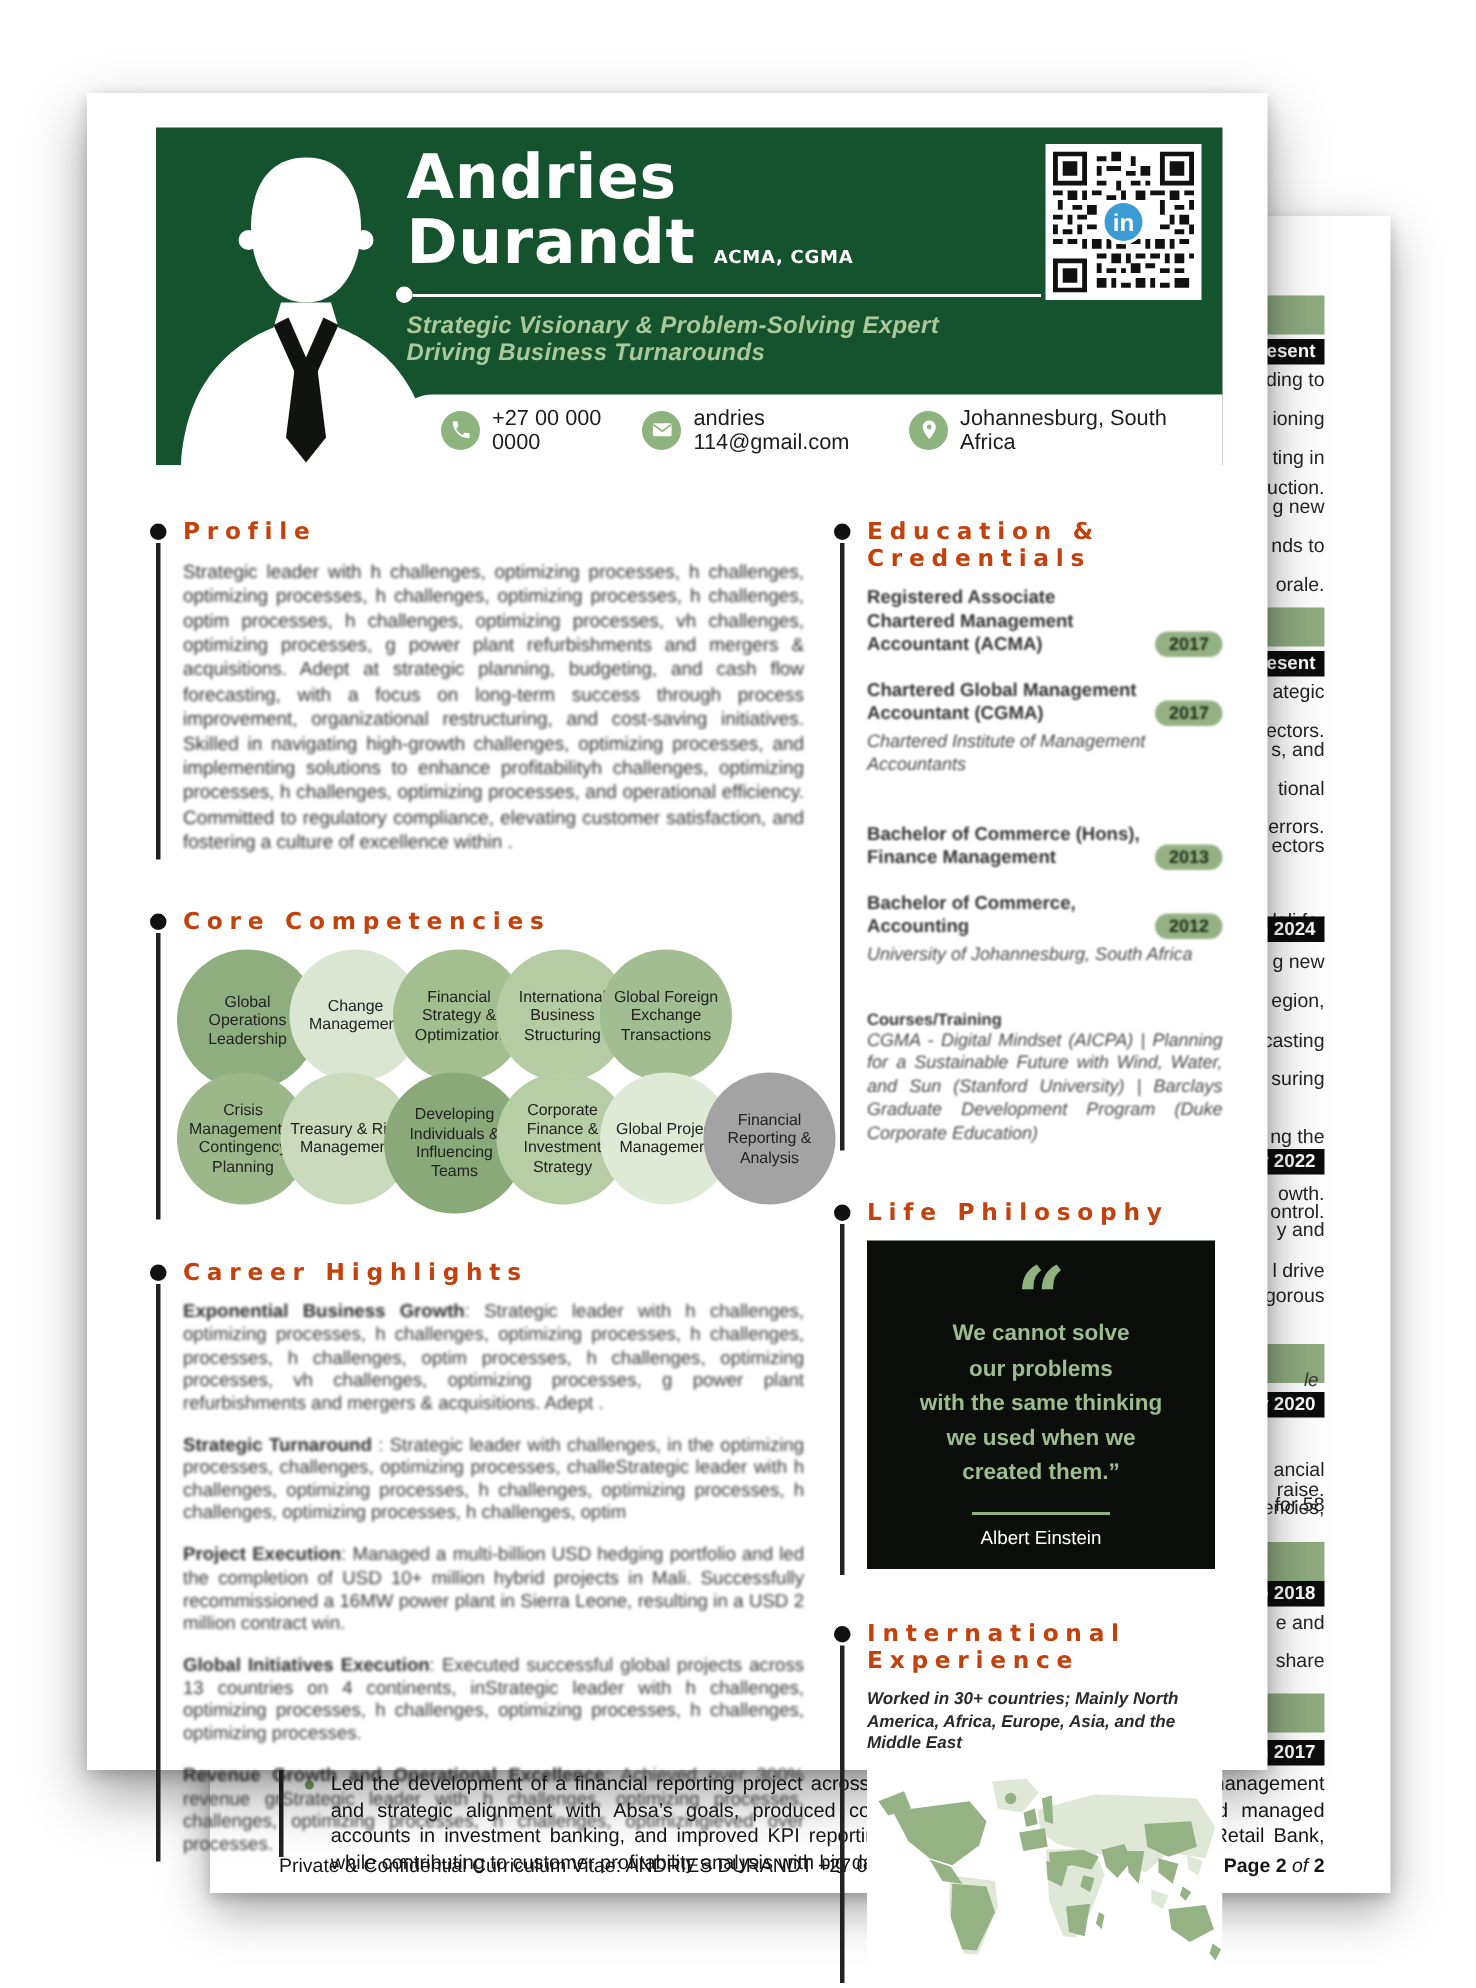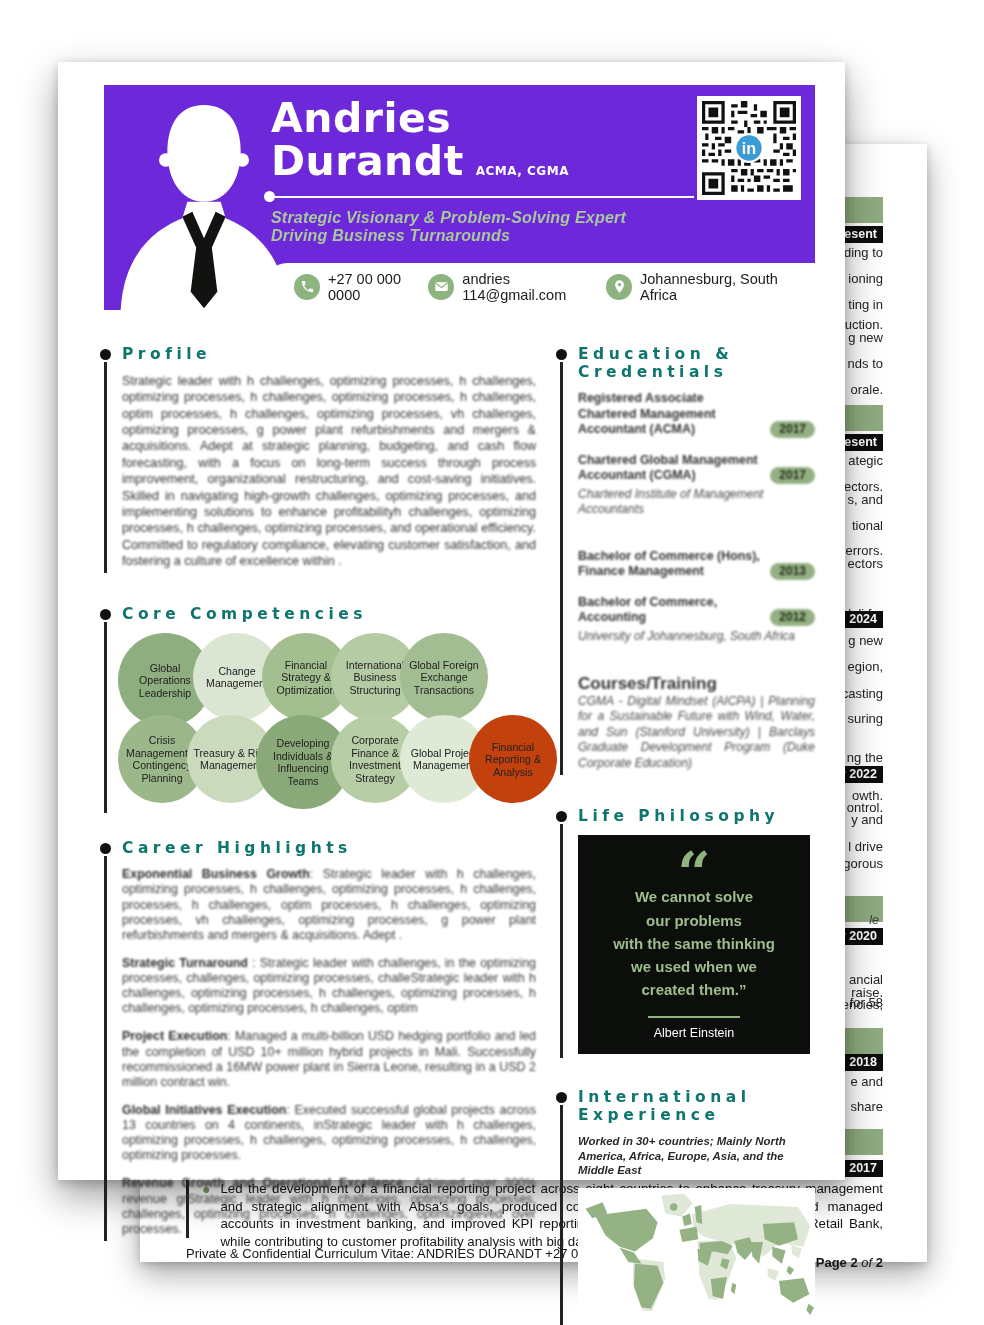--- a/index.html
+++ b/index.html
@@ -16,25 +16,25 @@
   .frag.italic{font-style:italic;font-size:12.5px;color:#3a3a3a;right:48px;}
   .p2-line{position:absolute;left:46px;top:1030px;height:64px;width:2.5px;background:#222;}
   .p2-bullet{position:absolute;left:62px;right:44px;top:1036px;display:flex;gap:10px;}
   .p2-bullet .b-dot{color:#7ba15f;font-size:14px;line-height:1.3;flex:0 0 auto;}
   .p2-bullet .b-text{font-size:13.3px;line-height:1.33;text-align:justify;color:#151515;}
   .p2-footer{position:absolute;left:46px;right:44px;top:1092px;display:flex;align-items:center;
              justify-content:space-between;font-size:13px;color:#151515;}
   .p2-pageno{display:flex;align-items:center;}
   .p2-pageno .dot{width:10px;height:10px;border-radius:50%;background:#111;flex:0 0 auto;}
   .p2-pageno .rule{width:150px;height:1.8px;background:#444;margin-right:10px;}
-  .p2-pageno .txt{font-weight:bold;margin-top:19px;}
+  .p2-pageno .txt{font-weight:bold;}
   .p2-pageno .txt i{font-weight:normal;}
 
   
-  .header-box{position:relative;margin:23px 30px 0 46px;height:225px;background:#6d28d9;}
+  .header-box{position:relative;margin:23px 30px 0 46px;height:225px;background:#14532d;}
   .silhouette{position:absolute;left:0;bottom:0;width:200px;height:225px;overflow:hidden;}
   .name-block{position:absolute;left:167px;top:12px;color:#fff;}
   .name-line{font-family:"DejaVu Sans",sans-serif;font-weight:800;font-size:41px;line-height:1.04;letter-spacing:.5px;}
   .credentials{font-family:"DejaVu Sans",sans-serif;font-size:12px;font-weight:bold;margin-left:12px;letter-spacing:.5px;}
   .rule-row{position:absolute;left:160px;top:106px;width:430px;display:flex;align-items:center;}
   .rule-row .dot{width:11px;height:11px;border-radius:50%;background:#fff;flex:0 0 auto;}
   .rule-row .line{flex:1;height:2px;background:#fff;}
   .tagline{position:absolute;left:167px;top:124px;right:130px;color:#a9c89b;font-style:italic;
            font-weight:bold;font-size:16px;letter-spacing:.2px;}
   .qr{position:absolute;right:14px;top:11px;width:104px;height:104px;background:#fff;padding:5px;box-sizing:border-box;}
@@ -47,21 +47,21 @@
   .c-ic svg{width:15px;height:15px;}
 
   
   .columns{display:flex;gap:24px;margin-top:35px;padding:0 30px 0 46px;}
   .col-left{width:432px;flex:0 0 auto;}
   .col-right{flex:1;min-width:0;}
   .section{position:relative;padding-left:18px;}
   .section::before{content:"";position:absolute;left:-4px;top:4px;width:11px;height:11px;border-radius:50%;background:#111;}
   .section::after{content:"";position:absolute;left:0;top:17px;bottom:-4px;width:2.5px;background:#222;}
   .section-title{font-family:"DejaVu Sans",sans-serif;font-size:15.5px;font-weight:bold;letter-spacing:4.5px;
-                 color:#0f766e;margin:0 0 10px 0;}
+                 color:#c2410c;margin:0 0 10px 0;}
   .blur1{filter:blur(1.05px);}
   .blur2{filter:blur(.85px);}
   .body-text{font-size:12.6px;line-height:1.3;text-align:justify;color:#333;}
   .sec-profile{margin-bottom:36px;}
   .sec-core{margin-bottom:30px;}
 
   
   .bubble-row{display:flex;margin-left:-4px;}
   .bubble-row + .bubble-row{margin-top:-12px;}
   .bubble{width:88px;height:88px;border-radius:50%;margin-right:-19px;display:flex;align-items:center;
@@ -77,21 +77,21 @@
   
   .sec-edu{margin-bottom:36px;}
   .edu-entry{margin-bottom:15px;}
   .edu-entry.gap-top{margin-top:32px;}
   .edu-row{display:flex;gap:10px;align-items:flex-end;}
   .edu-degree{flex:1;font-weight:bold;font-size:12.4px;line-height:1.25;color:#333;}
   .edu-year{background:#94b183;color:#22301a;font-weight:bold;font-size:12px;padding:1px 9px 2px;
             border-radius:9px;flex:0 0 auto;}
   .edu-inst{font-style:italic;font-size:12px;line-height:1.25;color:#4a4a4a;margin-top:3px;}
   .courses{margin-top:30px;}
-  .courses-label{font-weight:bold;font-size:17px;color:#333;}
+  .courses-label{font-weight:bold;font-size:11px;color:#333;}
   .courses-text{font-style:italic;font-size:12px;line-height:1.3;color:#4a4a4a;text-align:justify;}
 
   
   .sec-life{margin-bottom:34px;}
   .quote-box{background:#0c0e0b;width:232px;box-sizing:border-box;text-align:center;
              padding:10px 14px 14px;margin-top:8px;}
   .quote-mark{font-family:"DejaVu Serif",serif;font-weight:bold;font-size:58px;line-height:1;
               height:40px;color:#8fb27e;overflow:hidden;}
   .quote-text{color:#9dbd8e;font-size:15px;font-weight:bold;line-height:1.55;white-space:pre-line;}
   .quote-rule{width:92px;height:2px;background:#8fb27e;margin:14px auto 8px;}
@@ -248,21 +248,21 @@
             <div class="bubble" style="background: rgb(163, 191, 144);">Financial Strategy &amp; Optimization</div>
             <div class="bubble" style="background: rgb(180, 203, 163);">International Business Structuring</div>
             <div class="bubble" style="background: rgb(163, 189, 146);">Global Foreign Exchange Transactions</div>
           </div>
           <div class="bubble-row">
             <div class="bubble" style="background: rgb(156, 184, 138);">Crisis Management &amp; Contingency Planning</div>
             <div class="bubble" style="background: rgb(203, 218, 189);">Treasury &amp; Risk Management</div>
             <div class="bubble" style="background: rgb(137, 170, 120);">Developing Individuals &amp; Influencing Teams</div>
             <div class="bubble" style="background: rgb(183, 205, 166);">Corporate Finance &amp; Investment Strategy</div>
             <div class="bubble" style="background: rgb(222, 233, 214);">Global Project Management</div>
-            <div class="bubble" style="background: #c2410c;">Financial Reporting &amp; Analysis</div>
+            <div class="bubble" style="background: #a3a3a3;">Financial Reporting &amp; Analysis</div>
           </div>
         </div>
 
         <div class="section">
           <h2 class="section-title">Career Highlights</h2>
           <p class="career-para blur1"><b>Exponential Business Growth</b><span>: Strategic leader with h challenges, optimizing processes, h challenges, optimizing processes, h challenges, processes, h challenges, optim processes, h challenges, optimizing processes, vh challenges, optimizing processes, g power plant refurbishments and mergers &amp; acquisitions. Adept .</span></p>
           <p class="career-para blur1"><b>Strategic Turnaround</b><span> : Strategic leader with  challenges, in the optimizing processes, challenges, optimizing processes,  challeStrategic leader with h challenges, optimizing processes, h challenges, optimizing processes, h challenges, optimizing processes, h challenges, optim</span></p>
           <p class="career-para blur1"><b>Project Execution</b><span>: Managed a multi-billion USD hedging portfolio and led the completion of USD 10+ million hybrid projects in Mali. Successfully recommissioned a 16MW power plant in Sierra Leone, resulting in a USD 2 million contract win.</span></p>
           <p class="career-para blur1"><b>Global Initiatives Execution</b><span>: Executed successful global projects across 13 countries on 4 continents, inStrategic leader with h challenges, optimizing processes, h challenges, optimizing processes, h challenges, optimizing processes.</span></p>
           <p class="career-para blur1"><b>Revenue Growth and Operational Excellence</b><span>: Achieved over 300% revenue grStrategic leader with h challenges, optimizing processes, challenges, optimizing processes, h challenges, optimizingieved over  processes.</span></p>

